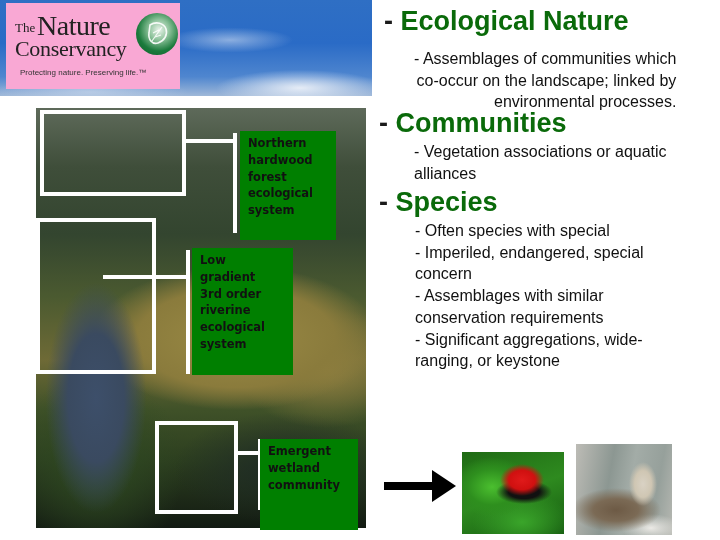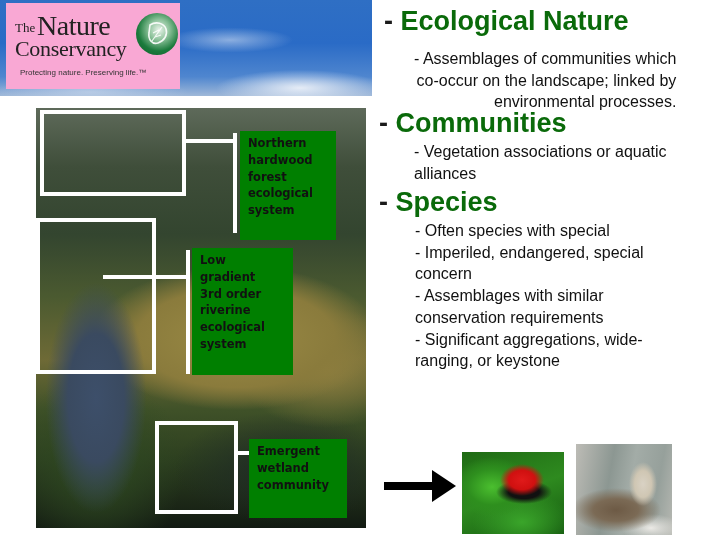--- a/index.html
+++ b/index.html
@@ -114,21 +114,21 @@
   <span>Low gradient</span>
   <span>3rd order</span>
   <span>riverine</span>
   <span>ecological</span>
   <span>system</span>
 </div>
 
 <div class="outline" style="left:155px; top:421px; width:83px; height:93px;"></div>
 <div class="line" style="left:238px; top:451px; width:22px; height:4px;"></div>
 <div class="line" style="left:258px; top:439px; width:4px; height:71px;"></div>
-<div class="label-box" style="left:249px; top:439px; width:98px; height:79px;">
+<div class="label-box" style="left:260px; top:439px; width:98px; height:91px;">
   <span>Emergent</span>
   <span>wetland</span>
   <span>community</span>
 </div>
 
 <div class="heading" style="left:384px; top:6px;">
   <span class="dash">- </span><span>Ecological Nature</span>
 </div>
 <div class="body-text" style="left:414px; top:48px;text-align:right;">
   <span>- Assemblages of communities which</span>

